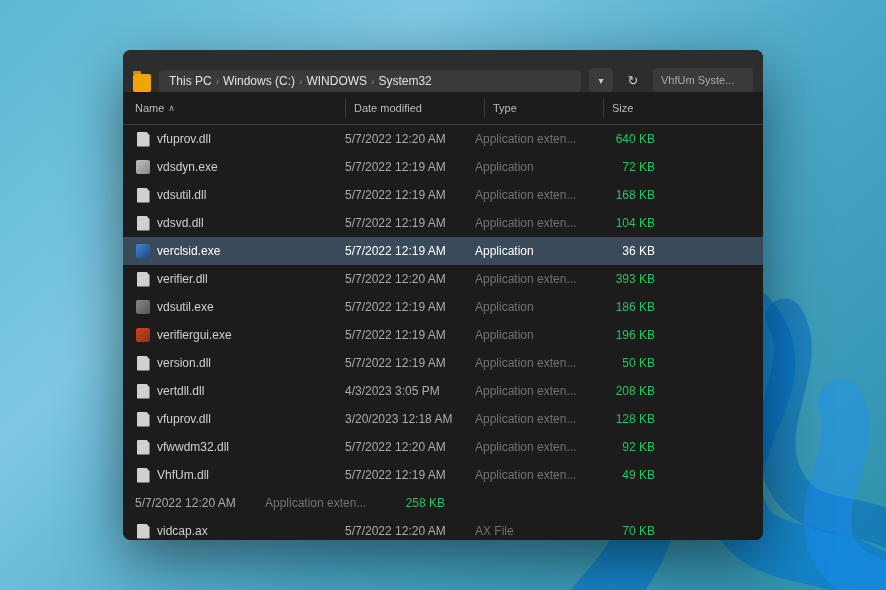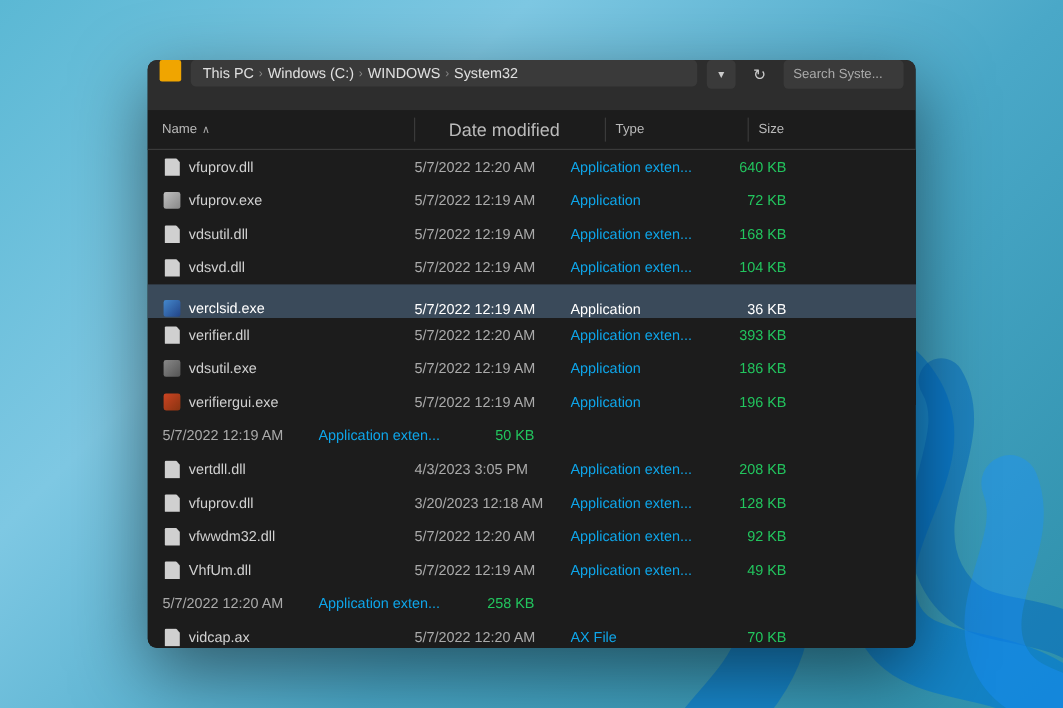--- a/index.html
+++ b/index.html
@@ -36,21 +36,21 @@
       overflow: hidden;
       position: relative;
       z-index: 10;
     }
 
     
     .title-bar {
       background: #2d2d2d;
       height: 42px;
       display: flex;
-      align-items: flex-start;
+      align-items: flex-end;
       padding: 0 10px;
       gap: 8px;
       flex-shrink: 0;
     }
 
     .folder-icon-title {
       width: 18px;
       height: 18px;
       background: #f0a500;
       border-radius: 2px;
@@ -131,21 +131,21 @@
       background: #1c1c1c;
       border-bottom: 1px solid #3a3a3a;
       display: flex;
       align-items: center;
       height: 30px;
       padding: 16px 12px;
       flex-shrink: 0;
     }
 
     .col-name { width: 210px; font-size: 11px; color: #bbb; display: flex; align-items: center; gap: 4px; }
-    .col-date { width: 130px; font-size: 15px; color: #bbb; margin-left: 20px; }
+    .col-date { width: 130px; font-size: 11px; color: #bbb; }
     .col-type { width: 110px; font-size: 11px; color: #bbb; }
     .col-size { width: 70px; font-size: 11px; color: #bbb; }
     .sort-arrow { font-size: 9px; color: #aaa; }
 
     
     .file-list {
       flex: 1;
       overflow-y: auto;
       background: #1c1c1c;
     }
@@ -154,21 +154,21 @@
     .file-list::-webkit-scrollbar-track { background: #1c1c1c; }
     .file-list::-webkit-scrollbar-thumb { background: #444; border-radius: 4px; }
 
     .file-row {
       display: flex;
       align-items: center;
       height: 28px;
       padding: 0 12px;
       cursor: pointer;
     }
-    .file-row.selected { background: #3a4a5a; align-items: flex-end; }
+    .file-row.selected { background: #3a4a5a; }
 
     .file-icon {
       width: 16px;
       height: 16px;
       margin-right: 6px;
       flex-shrink: 0;
       display: flex;
       align-items: center;
       justify-content: center;
     }
@@ -221,21 +221,21 @@
     
     .icon-verifiergui {
       width: 14px;
       height: 14px;
       background: linear-gradient(135deg, #cc4422, #883311);
       border-radius: 2px;
     }
 
     .file-name-cell { width: 210px; font-size: 12px; color: #d0d0d0; white-space: nowrap; overflow: hidden; text-overflow: ellipsis; display: flex; align-items: center; }
     .file-date-cell { width: 130px; font-size: 12px; color: #aaa; }
-    .file-type-cell { width: 110px; font-size: 12px; color: #0ea5e9; white-space: nowrap; overflow: hidden; text-overflow: ellipsis; }
+    .file-type-cell { width: 110px; font-size: 12px; color: #737373; white-space: nowrap; overflow: hidden; text-overflow: ellipsis; }
     .file-size-cell { width: 70px; font-size: 12px; color: #22c55e; text-align: right; }
 
     .file-row.selected .file-name-cell,
     .file-row.selected .file-date-cell,
     .file-row.selected .file-type-cell,
     .file-row.selected .file-size-cell {
       color: #ffffff;
     }
 
     
@@ -264,21 +264,21 @@
       <span>This PC</span>
       <span class="breadcrumb-separator">›</span>
       <span>Windows (C:)</span>
       <span class="breadcrumb-separator">›</span>
       <span>WINDOWS</span>
       <span class="breadcrumb-separator">›</span>
       <span>System32</span>
     </div>
     <div class="chevron-btn">▾</div>
     <div class="refresh-btn">↻</div>
-    <div class="search-box">Search Syste...</div>
+    <div class="search-box">VhfUm Syste...</div>
   </div>
 
   <div class="col-headers">
     <div class="col-name">
       <span>Name</span>
       <span class="sort-arrow">∧</span>
     </div>
     <div class="col-divider"></div>
     <div class="col-date">Date modified</div>
     <div class="col-divider"></div>
@@ -297,21 +297,21 @@
     </div>
     <div class="file-date-cell">5/7/2022 12:20 AM</div>
     <div class="file-type-cell">Application exten...</div>
     <div class="file-size-cell">640 KB</div>
   </div>
       <div class="file-row">
     <div class="file-name-cell">
       <div class="file-icon">
             <div class="icon-exe"></div>
           </div>
-      <span>vfuprov.exe</span>
+      <span>vdsdyn.exe</span>
     </div>
     <div class="file-date-cell">5/7/2022 12:19 AM</div>
     <div class="file-type-cell">Application</div>
     <div class="file-size-cell">72 KB</div>
   </div>
       <div class="file-row">
     <div class="file-name-cell">
       <div class="file-icon">
             <div class="icon-file"></div>
           </div>
@@ -370,20 +370,26 @@
       <div class="file-icon">
             <div class="icon-verifiergui"></div>
           </div>
       <span>verifiergui.exe</span>
     </div>
     <div class="file-date-cell">5/7/2022 12:19 AM</div>
     <div class="file-type-cell">Application</div>
     <div class="file-size-cell">196 KB</div>
   </div>
       <div class="file-row">
+    <div class="file-name-cell">
+      <div class="file-icon">
+            <div class="icon-file"></div>
+          </div>
+      <span>version.dll</span>
+    </div>
     <div class="file-date-cell">5/7/2022 12:19 AM</div>
     <div class="file-type-cell">Application exten...</div>
     <div class="file-size-cell">50 KB</div>
   </div>
       <div class="file-row">
     <div class="file-name-cell">
       <div class="file-icon">
             <div class="icon-file"></div>
           </div>
       <span>vertdll.dll</span>

